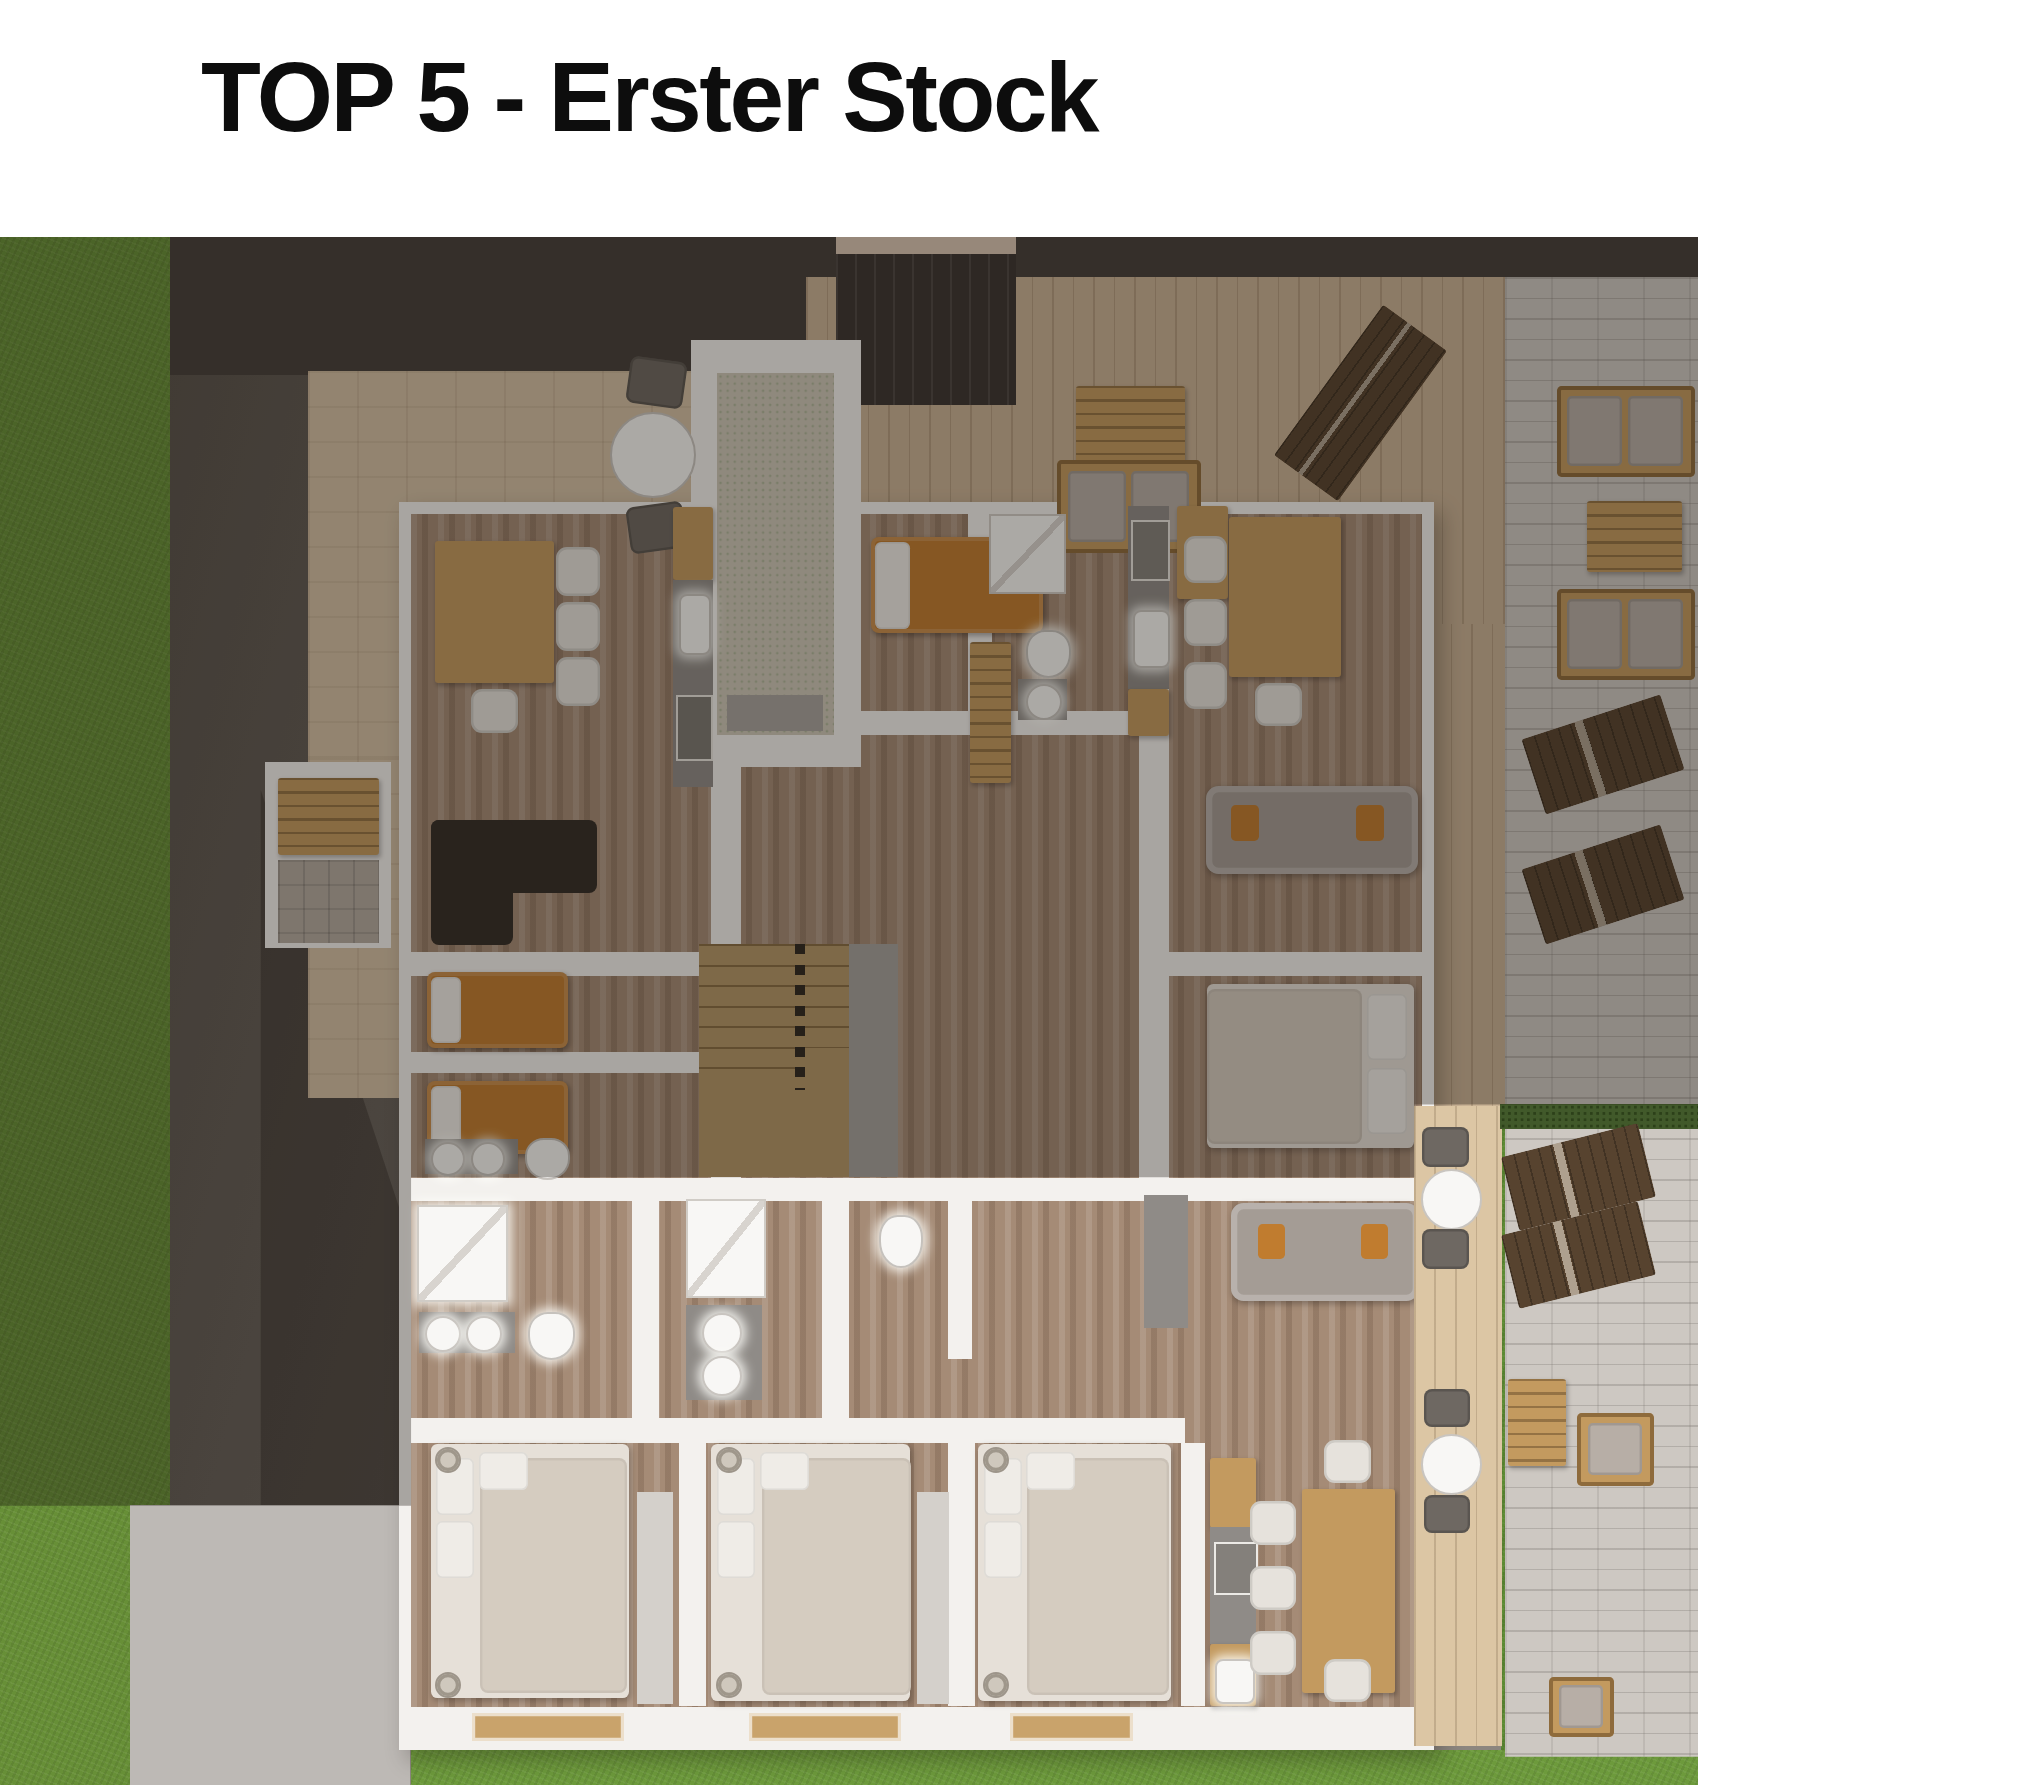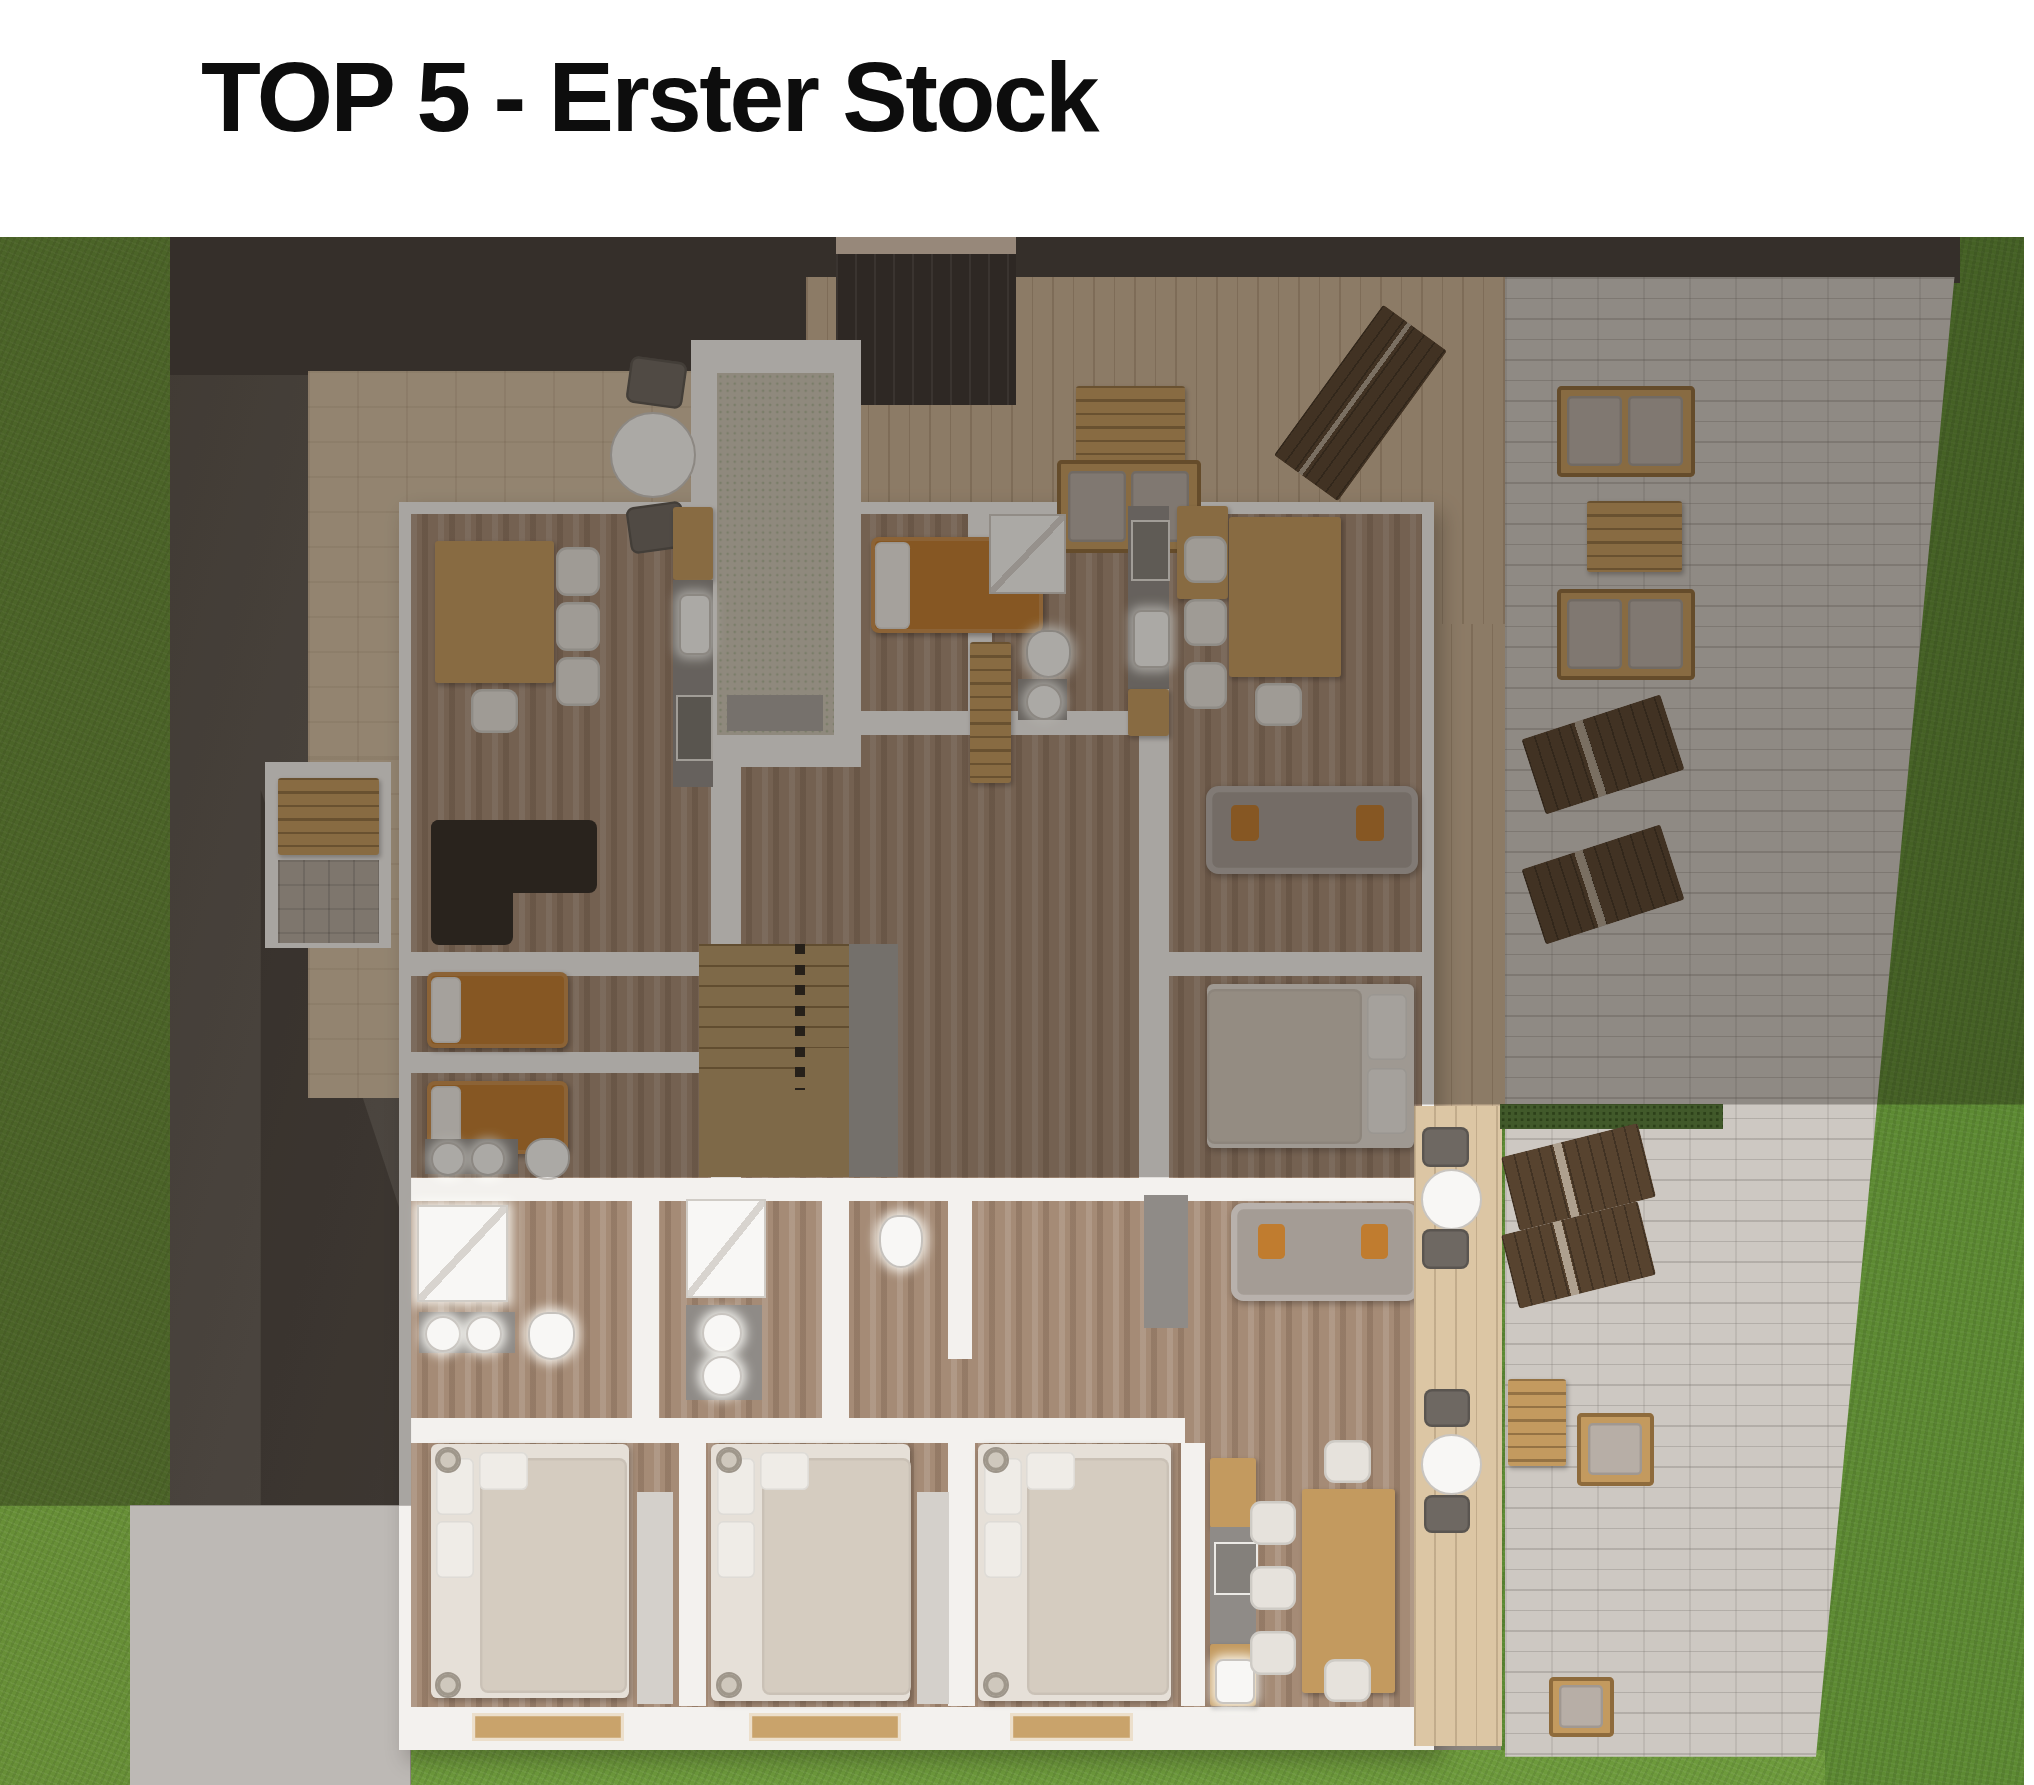--- a/index.html
+++ b/index.html
@@ -1,16 +1,16 @@
 <!DOCTYPE html>
 <html style="--paper: #ffffff; --ink: #0d0d0d; --grass: #678f37; --lawn: #5d8a33; --grassBright: #6d9a3c; --asphalt: #5e5853; --pad: #bdb9b5; --patio: #cdc8c2; --deck: #c9b295; --terrace: #d3c0a5; --wall: #f3f1ee; --woodMid: #a58b76; --orange: #c07c2f; --darkSofa: #332c27; --graySofa: #a49c95; --stairTan: #b49768; --hedge: #41592a; --lounger: #57432f; --cabWood: #c39a5f; --counter: #8f8b87; --fixture: #f8f7f5; --gravel: #cdc7b8; --rug: #d4d0cb; --mattress: #e6e0d8; --duvet: #d5ccc0; --sill: #c9a36b; --dim: rgba(22,17,12,0.34);font-size:12.6px"><head>
 <meta charset="utf-8">
 <style>
   html,body{margin:0;padding:0;background:#ffffff;}
-  .page{position:relative;width:2024px;height:1786px;overflow:hidden;background:var(--paper,#fff);
+  .page{position:relative;width:1698px;height:1786px;overflow:hidden;background:var(--paper,#fff);
         font-family:"Liberation Sans", sans-serif;}
   .abs{position:absolute;}
   .header{left:0;top:0;width:2035px;height:237px;background:var(--paper,#fff);}
   .title{left:201px;top:41px;font-size:98px;font-weight:bold;letter-spacing:-2.4px;color:var(--ink,#0d0d0d);}
   .scene{left:0;top:237px;width:2035px;height:1549px;background:#8c867f;overflow:hidden;}
 
   
   .grass{background-color:var(--grass,#678f37);
     background-image:repeating-linear-gradient(115deg, rgba(0,0,0,.07) 0 2.4px, transparent 2.4px 6.3px),
                      repeating-linear-gradient(22deg, rgba(255,255,255,.05) 0 1.6px, transparent 1.6px 5.5px);}

